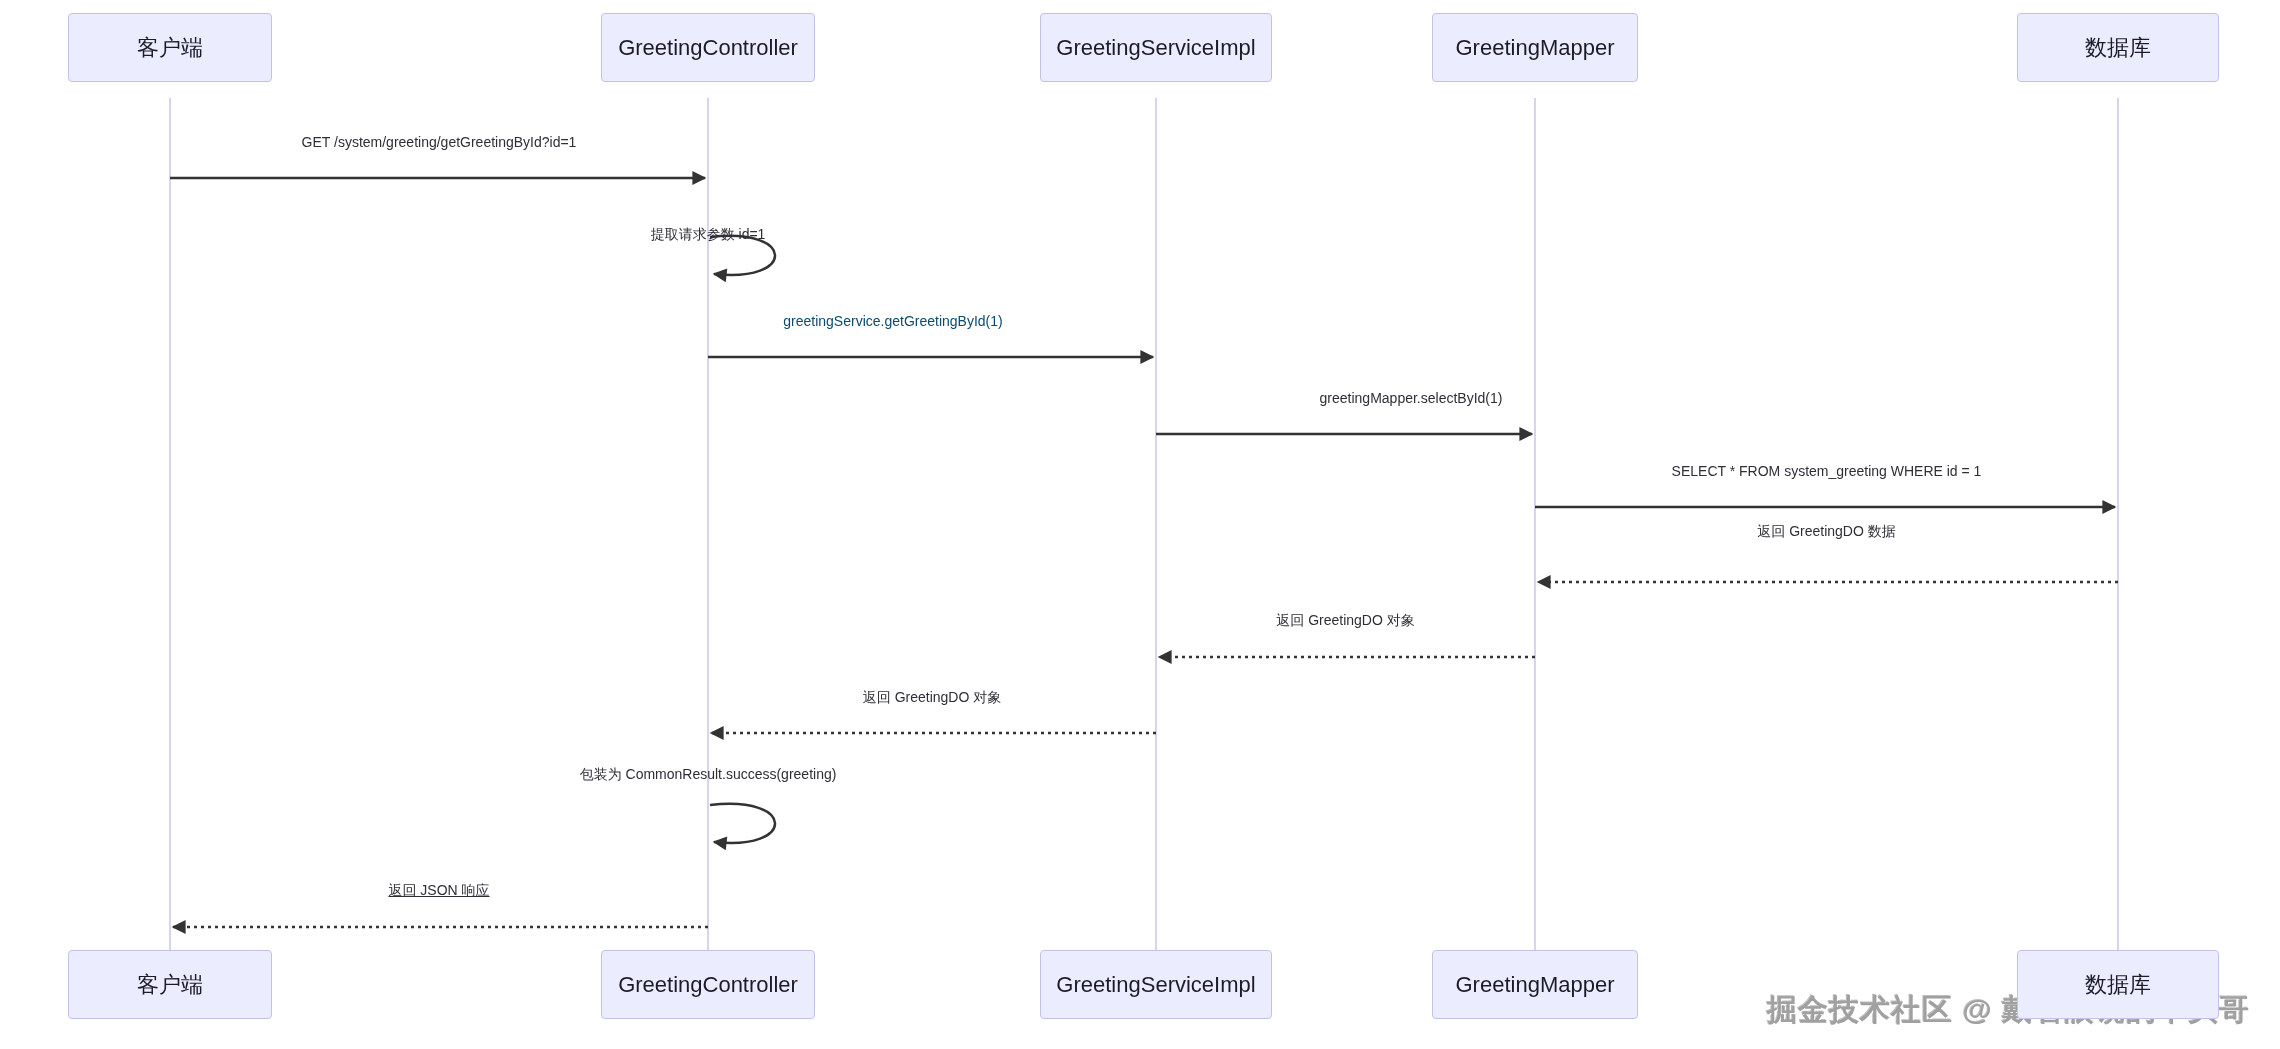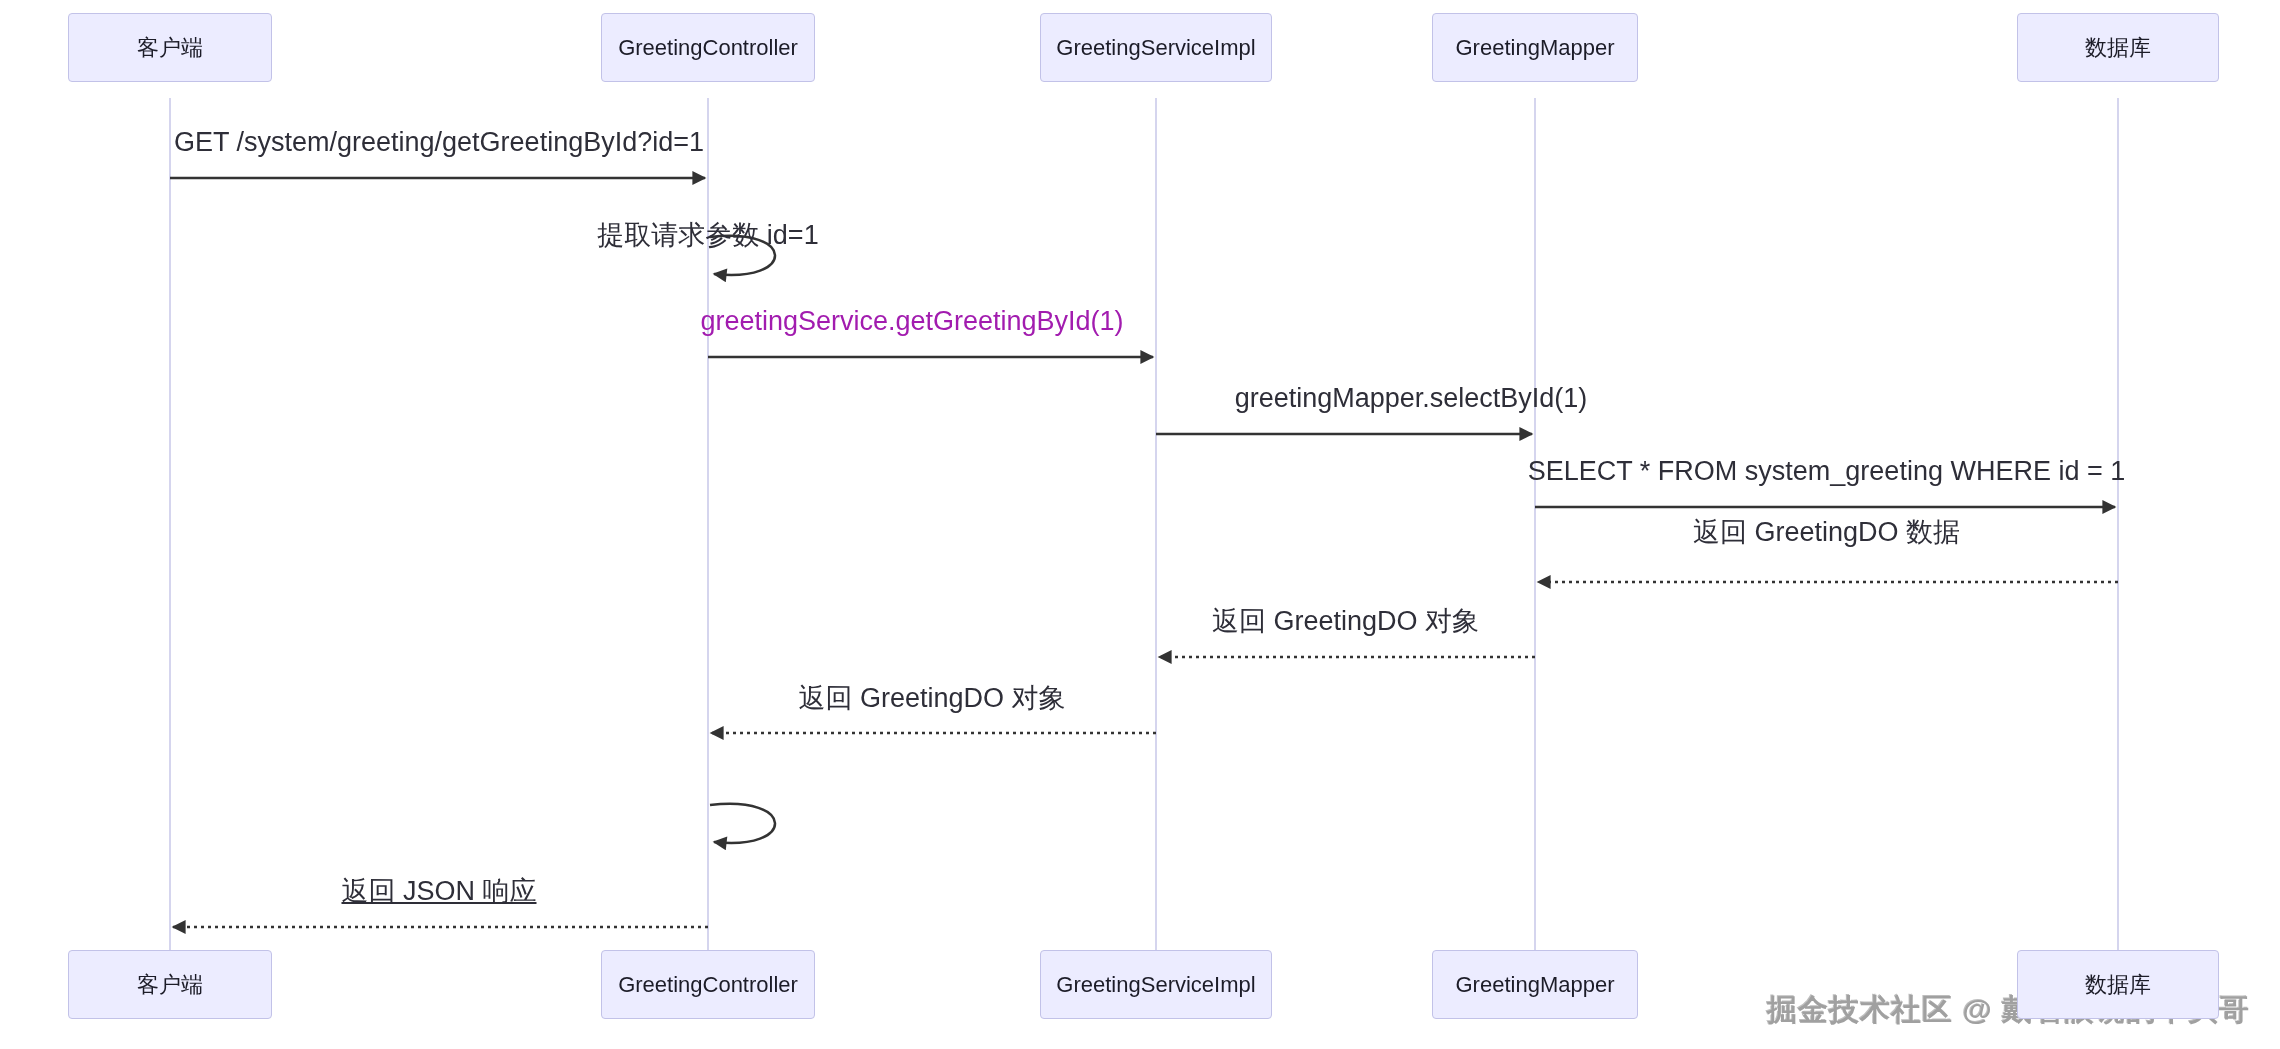--- a/index.html
+++ b/index.html
@@ -8,21 +8,21 @@
     font-family:"Liberation Sans","DejaVu Sans",sans-serif;
   }
   #diagram-svg{position:absolute;left:0;top:0;}
   .actor-box{
     position:absolute;height:69px;box-sizing:border-box;border-radius:4px;
     display:flex;align-items:center;justify-content:center;
     font-size:22px;color:#1c1c28;white-space:nowrap;
   }
   .msg-label{
     position:absolute;transform:translate(-50%,-50%);white-space:nowrap;
-    font-size:27px;color:#2e2e38;
+    font-size:14px;color:#2e2e38;
   }
   #watermark{
     position:absolute;right:30px;top:990px;white-space:nowrap;
     font-size:30px;font-weight:700;color:#a0a0a0;letter-spacing:1px;
     text-shadow:1px 1px 0 rgba(255,255,255,.95), -1px -1px 0 rgba(110,110,110,.45);
   }
 </style>
 </head>
 <body>
 
@@ -55,20 +55,21 @@
     <div class="actor-box" style="left: 601px; top: 13px; width: 214px; background: rgb(236, 236, 255); border: 1.5px solid rgb(194, 194, 232); color: rgb(28, 28, 40);">GreetingController</div>
     <div class="actor-box" style="left: 601px; top: 950px; width: 214px; background: rgb(236, 236, 255); border: 1.5px solid rgb(194, 194, 232); color: rgb(28, 28, 40);">GreetingController</div>
     <div class="actor-box" style="left: 1040px; top: 13px; width: 232px; background: rgb(236, 236, 255); border: 1.5px solid rgb(194, 194, 232); color: rgb(28, 28, 40);">GreetingServiceImpl</div>
     <div class="actor-box" style="left: 1040px; top: 950px; width: 232px; background: rgb(236, 236, 255); border: 1.5px solid rgb(194, 194, 232); color: rgb(28, 28, 40);">GreetingServiceImpl</div>
     <div class="actor-box" style="left: 1432px; top: 13px; width: 206px; background: rgb(236, 236, 255); border: 1.5px solid rgb(194, 194, 232); color: rgb(28, 28, 40);">GreetingMapper</div>
     <div class="actor-box" style="left: 1432px; top: 950px; width: 206px; background: rgb(236, 236, 255); border: 1.5px solid rgb(194, 194, 232); color: rgb(28, 28, 40);">GreetingMapper</div>
     <div class="actor-box" style="left: 2017px; top: 13px; width: 202px; background: rgb(236, 236, 255); border: 1.5px solid rgb(194, 194, 232); color: rgb(28, 28, 40);">数据库</div>
     <div class="actor-box" style="left: 2017px; top: 950px; width: 202px; background: rgb(236, 236, 255); border: 1.5px solid rgb(194, 194, 232); color: rgb(28, 28, 40);">数据库</div>
     <div class="msg-label" style="left: 439px; top: 142px; color: rgb(46, 46, 56);">GET /system/greeting/getGreetingById?id=1</div>
     <div class="msg-label" style="left: 708px; top: 215px; color: rgb(46, 46, 56); margin-top: 20px;">提取请求参数 id=1</div>
-    <div class="msg-label" style="left: 912px; top: 321px; color: #a21caf; text-align: center;">greetingService.getGreetingById(1)</div>
+    <div class="msg-label" style="left: 893px; top: 321px; color: #0c4a6e; text-align: center;">greetingService.getGreetingById(1)</div>
     <div class="msg-label" style="left: 1411px; top: 398px; color: rgb(46, 46, 56);">greetingMapper.selectById(1)</div>
     <div class="msg-label" style="left: 1826.5px; top: 471px; color: rgb(46, 46, 56);">SELECT * FROM system_greeting WHERE id = 1</div>
     <div class="msg-label" style="left: 1826.5px; top: 532px; color: rgb(46, 46, 56);">返回 GreetingDO 数据</div>
     <div class="msg-label" style="left: 1345.5px; top: 621px; color: rgb(46, 46, 56);">返回 GreetingDO 对象</div>
     <div class="msg-label" style="left: 932px; top: 698px; color: rgb(46, 46, 56);">返回 GreetingDO 对象</div>
+    <div class="msg-label" style="left: 708px; top: 775px; color: rgb(46, 46, 56);">包装为 CommonResult.success(greeting)</div>
     <div class="msg-label" style="left: 439px; top: 891px; color: rgb(46, 46, 56); text-decoration: underline;">返回 JSON 响应</div>
   </div>
 
 </body></html>

